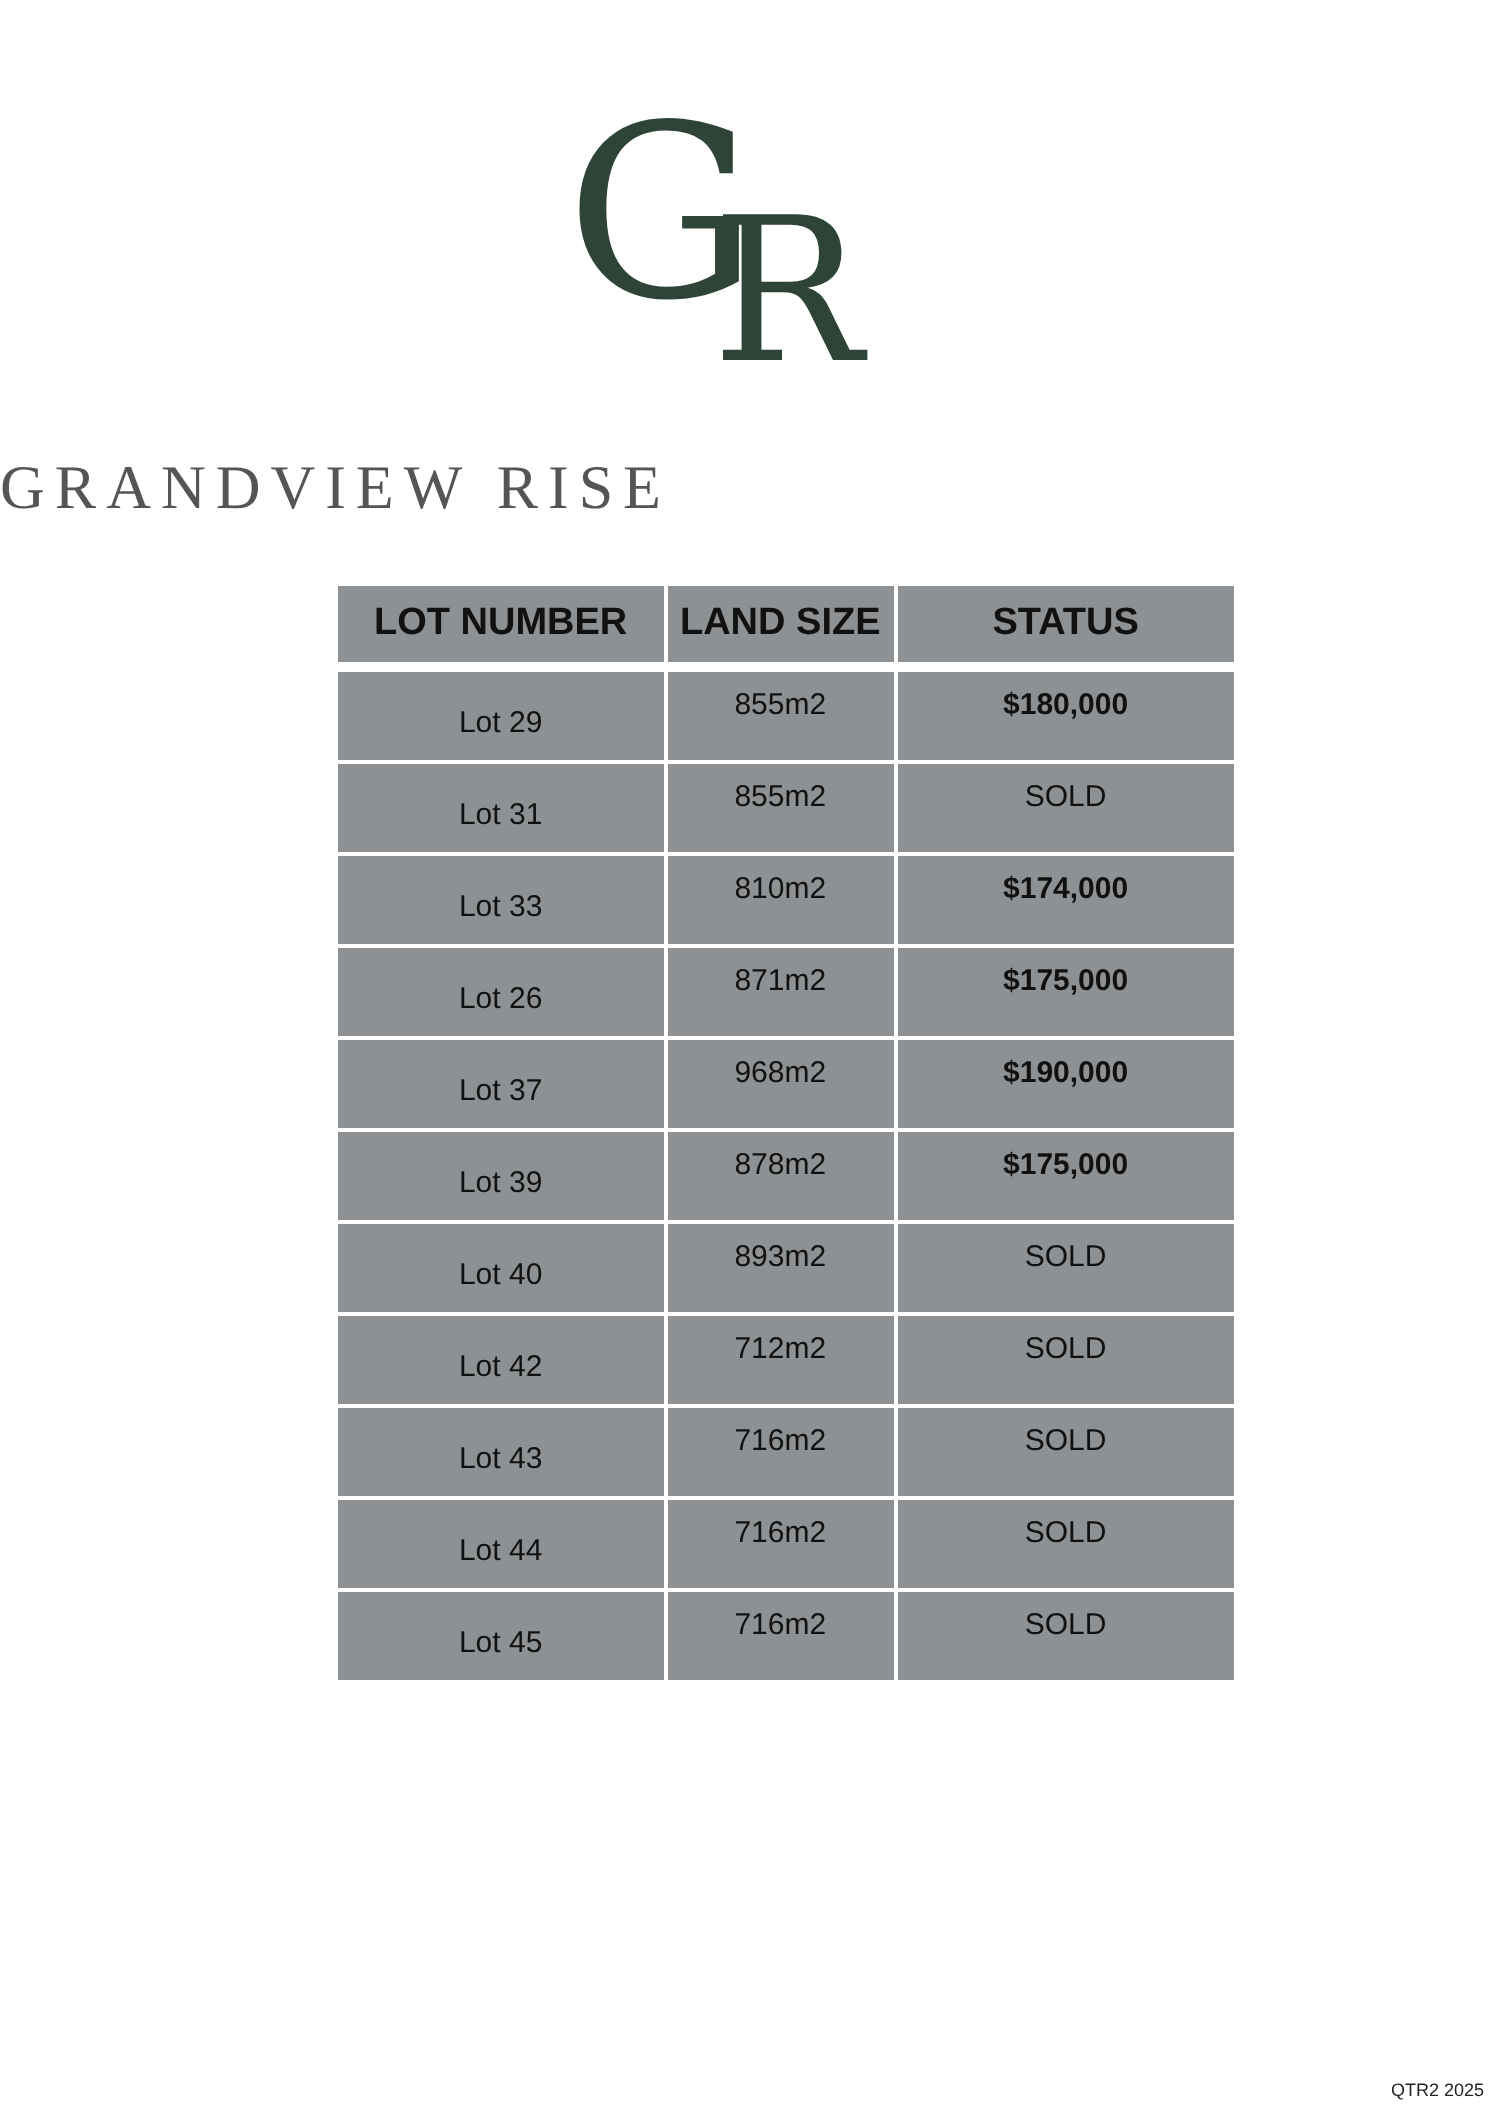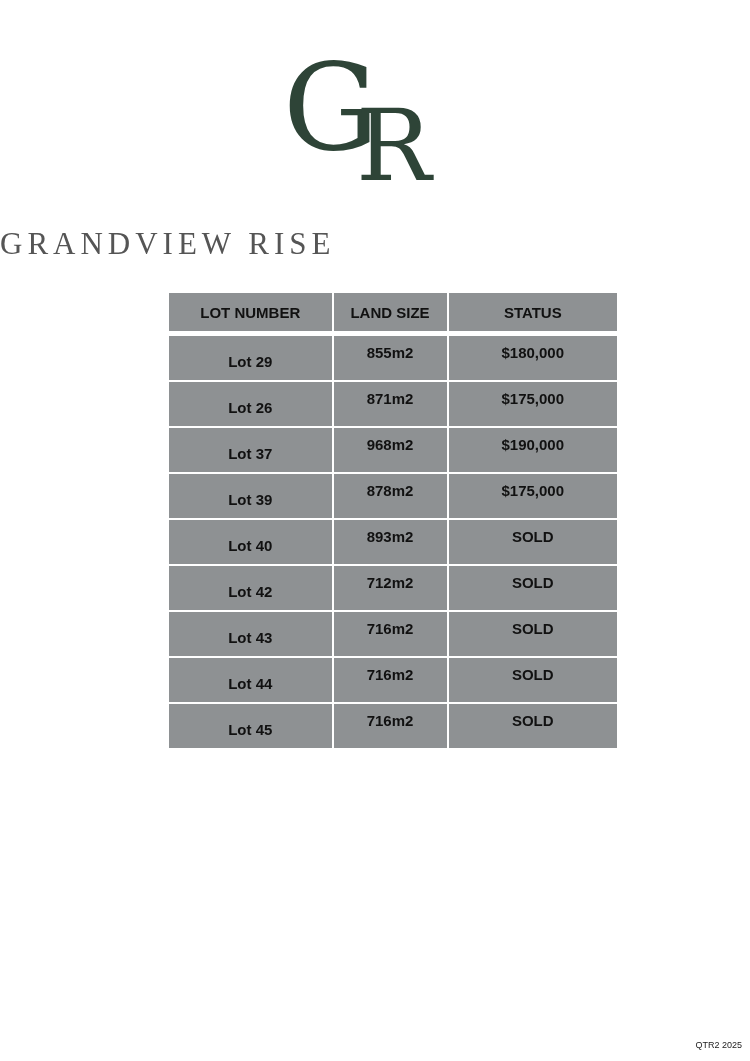--- a/index.html
+++ b/index.html
@@ -23,23 +23,23 @@
       font-family: "Liberation Serif", serif; font-size: 31px; letter-spacing: 5px; color: #555;
     }
     table.lots {
       position: absolute; left: 167px; top: 291px; width: 452px;
       border-collapse: collapse;
     }
     table.lots th, table.lots td {
       background: #8e9193; border: 2px solid #ffffff; text-align: center; color: #111;
       font-size: 15px; padding: 0;
     }
-    table.lots th { height: 38px; font-weight: bold; font-size: 15px; }
+    table.lots th { height: 38px; font-weight: bold; font-size: 19px; }
     table.lots thead tr { border-bottom: 5px solid #fff; }
-    table.lots td { height: 36px; font-weight: bold; }
+    table.lots td { height: 36px; }
     td.lot { padding-top: 6px !important; }
     td.size { vertical-align: top; padding-top: 8px !important; }
     td.status { vertical-align: top; padding-top: 8px !important; }
     .price { font-weight: bold; font-size: 16px; }
     .col1 { width: 164px; } .col2 { width: 114px; } .col3 { width: 170px; }
     .footer {
       position: absolute; right: 8px; top: 1040px; font-size: 9px; color: #222;
     }
   </style>
 </head>
@@ -58,20 +58,30 @@
       <th class="col1">LOT NUMBER</th>
       <th class="col2">LAND SIZE</th>
       <th class="col3">STATUS</th>
     </tr>
   </thead>
   <tbody id="rows">
       <tr>
         <td class="lot">Lot 29</td>
         <td class="size">855m2</td>
         <td class="status price">$180,000</td>
+      </tr>
+      <tr>
+        <td class="lot">Lot 31</td>
+        <td class="size">855m2</td>
+        <td class="status">SOLD</td>
+      </tr>
+      <tr>
+        <td class="lot">Lot 33</td>
+        <td class="size">810m2</td>
+        <td class="status price">$174,000</td>
       </tr>
       <tr>
         <td class="lot">Lot 26</td>
         <td class="size">871m2</td>
         <td class="status price">$175,000</td>
       </tr>
       <tr>
         <td class="lot">Lot 37</td>
         <td class="size">968m2</td>
         <td class="status price">$190,000</td>

